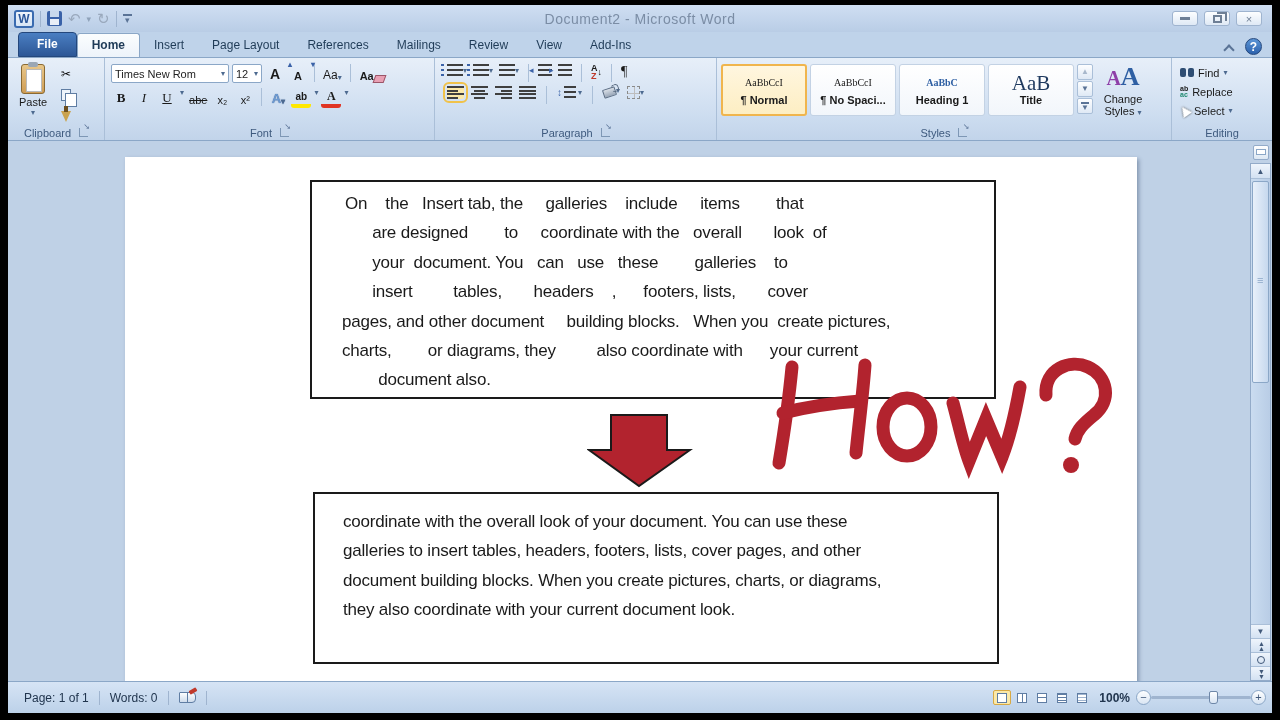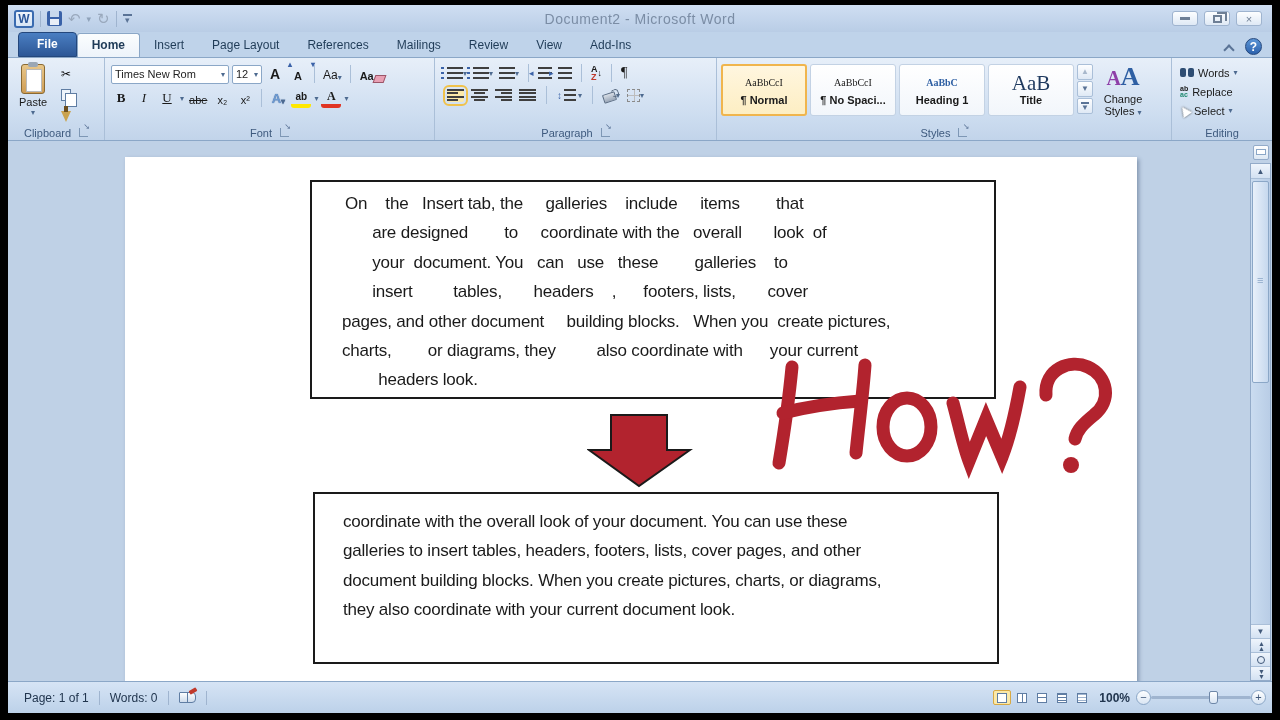--- a/index.html
+++ b/index.html
@@ -54,21 +54,21 @@
   .clipboard-ic:after { content:""; position:absolute; left:6px; top:-3px; width:10px; height:5px; background:#9aa7b5; border-radius:2px; }
   .clip-col { display:flex; flex-direction:column; gap:3px; padding-top:5px; }
   .mini { width:20px; height:18px; display:flex; align-items:center; justify-content:center; font-size:12px; }
   .copy-ic { width:10px; height:12px; border:1px solid #5f7da3; background:#eef4fb; position:relative; }
   .copy-ic:before { content:""; position:absolute; left:3px; top:3px; width:10px; height:12px; border:1px solid #5f7da3; background:#fff; }
   .brush-ic { width:0; height:0; border-left:5px solid transparent; border-right:5px solid transparent; border-top:11px solid #caa24e; position:relative; }
   .brush-ic:before { content:""; position:absolute; left:-2px; top:-16px; width:4px; height:6px; background:#6d4f1f; }
 
   
   .font-rows { display:flex; flex-direction:column; gap:4px; padding:4px 4px 0; }
-  .frow { display:flex; align-items:center; gap:3px; }
+  .frow { display:flex; align-items:flex-start; gap:3px; }
   .vsep { width:1px; height:18px; background:#aabfd8; margin:0 3px; }
   .fbtn { min-width:20px; height:20px; padding:0 2px; display:flex; align-items:flex-end; justify-content:center; font-size:13px; color:#1a1a1a; border-radius:3px; padding-bottom:2px; }
   .b { font-family:"Liberation Serif",serif; font-weight:bold; }
   .i { font-family:"Liberation Serif",serif; font-style:italic; }
   .u { font-family:"Liberation Serif",serif; text-decoration:underline; }
   .strike { text-decoration:line-through; font-size:11px; }
   .fx { color:#6d9ad1; text-shadow:0 0 1px #30558a; font-weight:bold; }
   .hl { font-size:10px; font-weight:bold; border-bottom:4px solid #ffe800; line-height:11px; }
   .fc { font-weight:bold; border-bottom:4px solid #e03424; line-height:12px; font-size:12px; color:#1a1a1a; font-family:"Liberation Serif",serif; }
   .grow { font-size:14px; font-weight:bold; color:#1a1a1a; position:relative; }
@@ -416,21 +416,21 @@
           <span>Styles</span>
           <span class="launcher"></span>
         </div>
     </div>
 
     <div class="rgroup" style="flex:1">
       <div class="rg-body">
         <div class="edit-rows">
           <div class="erow">
               <span class="binoc"></span>
-              <span>Words</span>
+              <span>Find</span>
               <span class="drop">▾</span>
             </div>
           <div class="erow">
               <span class="rep-ic">
                 <span class="r1">ab</span>
                 <span class="r2">ac</span>
               </span>
               <span>Replace</span>
             </div>
           <div class="erow">
@@ -450,21 +450,21 @@
     <div class="rulertoggle"></div>
     <div class="page">
 
       <div class="tbox box1">
         <div class="tline" style="padding-left:33px">On    the   Insert tab, the     galleries    include     items        that</div>
         <div class="tline" style="padding-left:33px">      are designed        to     coordinate with the   overall       look  of</div>
         <div class="tline" style="padding-left:33px">      your  document. You   can   use   these        galleries    to</div>
         <div class="tline" style="padding-left:33px">      insert         tables,       headers    ,      footers, lists,       cover</div>
         <div class="tline" style="padding-left:30px">pages, and other document     building blocks.   When you  create pictures,</div>
         <div class="tline" style="padding-left:30px">charts,        or diagrams, they         also coordinate with      your current</div>
-        <div class="tline" style="padding-left:30px">        headers look.</div>
+        <div class="tline" style="padding-left:30px">        document also.</div>
       </div>
 
       <svg class="arrow-svg" width="106" height="76" viewBox="0 0 106 76">
         <polygon points="24,2 80,2 80,37 103,37 52,73 2,37 24,37" fill="#b2232e" stroke="#1a1a1a" stroke-width="2"></polygon>
       </svg>
 
       <svg class="how" width="352" height="126" viewBox="0 0 352 126">
         <g fill="none" stroke="#b2232e" stroke-width="13" stroke-linecap="round">
           <path d="M22,10 C19,42 14,76 9,106"></path>
           <path d="M13,56 C40,49 62,46 90,44"></path>

